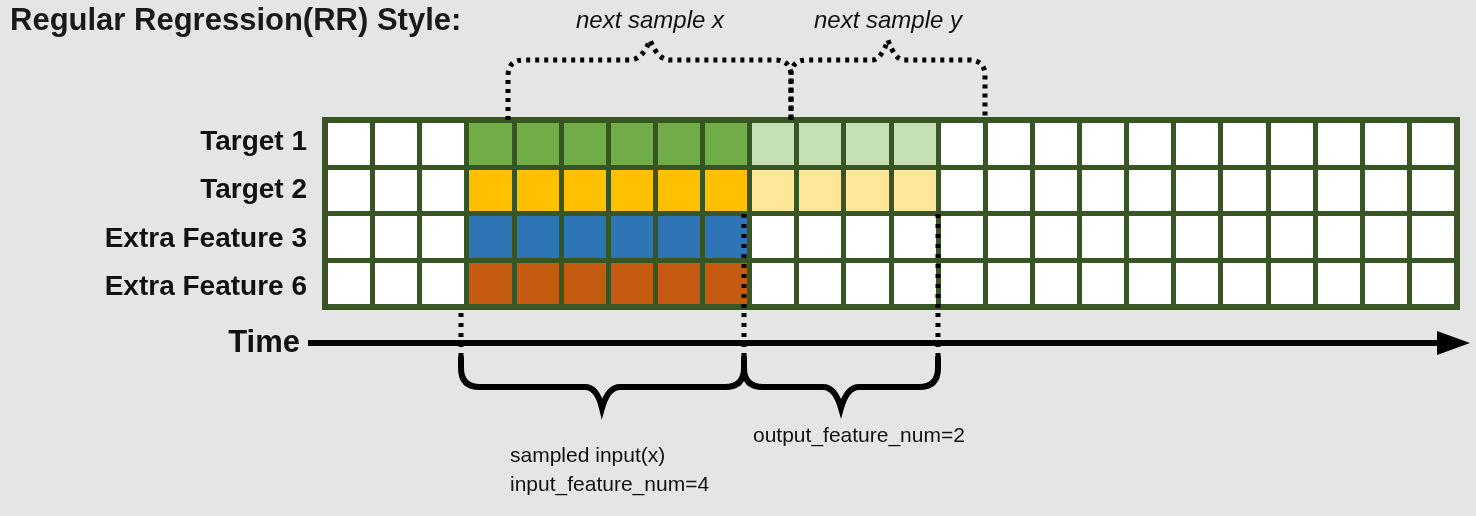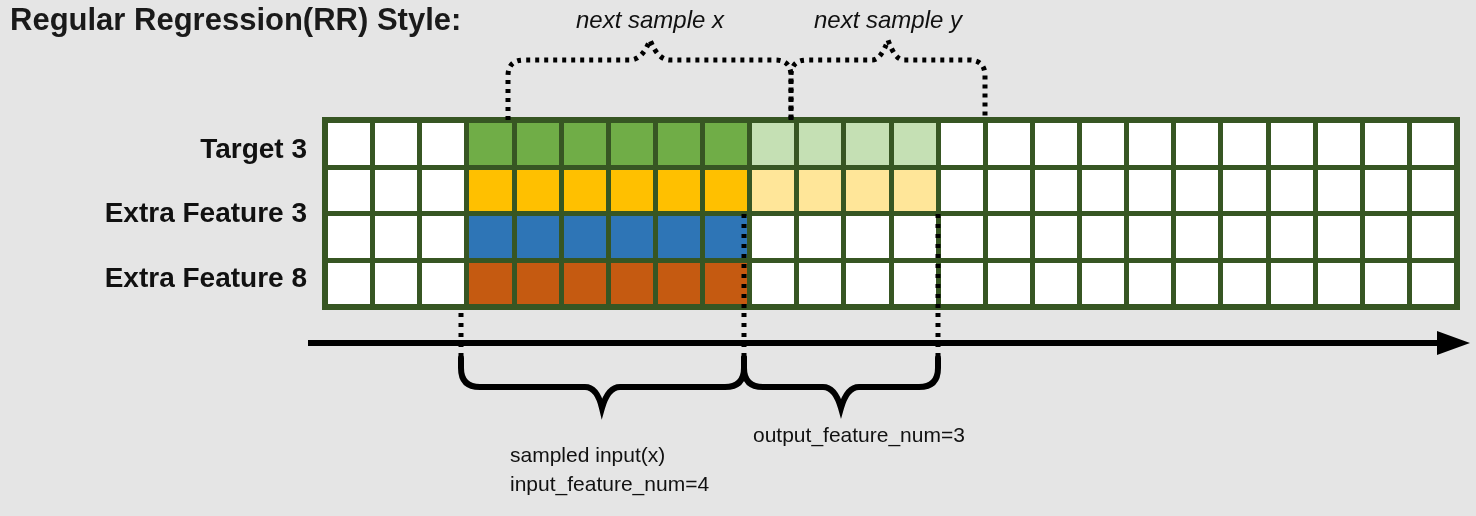--- a/index.html
+++ b/index.html
@@ -46,23 +46,24 @@
 <body>
 
 <div id="canvas">
 
   <div class="title">Regular Regression(RR) Style:</div>
 
   <div id="next-x-label" class="brace-label">next sample x</div>
   <div id="next-y-label" class="brace-label">next sample y</div>
 
   <div id="row-labels">
-    <div class="row-label">Target 3</div>
+    <div class="row-label">Target 1</div>
+    <div class="row-label">Target 2</div>
     <div class="row-label">Extra Feature 3</div>
-    <div class="row-label">Extra Feature 8</div>
+    <div class="row-label">Extra Feature 6</div>
   </div>
 
   <div id="grid" style="background: rgb(55, 86, 35);">
       <div class="cell" style="background: rgb(255, 255, 255);"></div>
       <div class="cell" style="background: rgb(255, 255, 255);"></div>
       <div class="cell" style="background: rgb(255, 255, 255);"></div>
       <div class="cell" style="background: rgb(112, 173, 71);"></div>
       <div class="cell" style="background: rgb(112, 173, 71);"></div>
       <div class="cell" style="background: rgb(112, 173, 71);"></div>
       <div class="cell" style="background: rgb(112, 173, 71);"></div>
@@ -150,28 +151,29 @@
       <div class="cell" style="background: rgb(255, 255, 255);"></div>
       <div class="cell" style="background: rgb(255, 255, 255);"></div>
       <div class="cell" style="background: rgb(255, 255, 255);"></div>
       <div class="cell" style="background: rgb(255, 255, 255);"></div>
       <div class="cell" style="background: rgb(255, 255, 255);"></div>
       <div class="cell" style="background: rgb(255, 255, 255);"></div>
       <div class="cell" style="background: rgb(255, 255, 255);"></div>
       <div class="cell" style="background: rgb(255, 255, 255);"></div>
     </div>
 
+  <div id="time-label">Time</div>
 
   <div id="input-note" class="note-block">
     <div>sampled input(x)</div>
     <div>input_feature_num=4</div>
   </div>
 
   <div id="output-note" class="note-block">
-    <div>output_feature_num=3</div>
+    <div>output_feature_num=2</div>
   </div>
 
   <svg class="overlay" width="1476" height="516" viewBox="0 0 1476 516">
 
     <path d="M 508 120 L 508 76 Q 508 60 524 60 L 630 60 Q 642 60 650 40 Q 658 60 670 60 L 775 60 Q 791 60 791 76 L 791 120" fill="none" stroke="#000" stroke-width="5" stroke-dasharray="4 5"></path>
 
     <path d="M 791 120 L 791 76 Q 791 60 807 60 L 872 60 Q 881 60 888 40 Q 895 60 904 60 L 969 60 Q 985 60 985 76 L 985 120" fill="none" stroke="#000" stroke-width="5" stroke-dasharray="4 5"></path>
 
     <line x1="744" y1="214" x2="744" y2="308" stroke="#000" stroke-width="5" stroke-dasharray="4 6"></line>
     <line x1="938" y1="214" x2="938" y2="308" stroke="#000" stroke-width="5" stroke-dasharray="4 6"></line>

